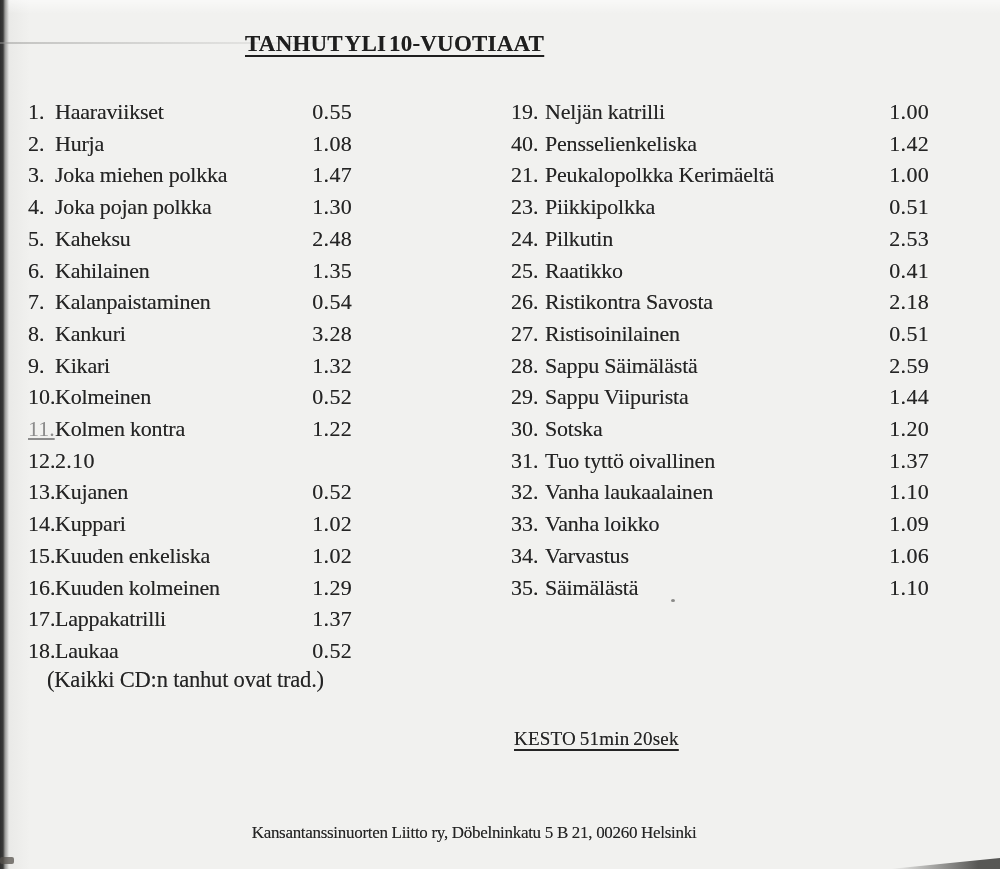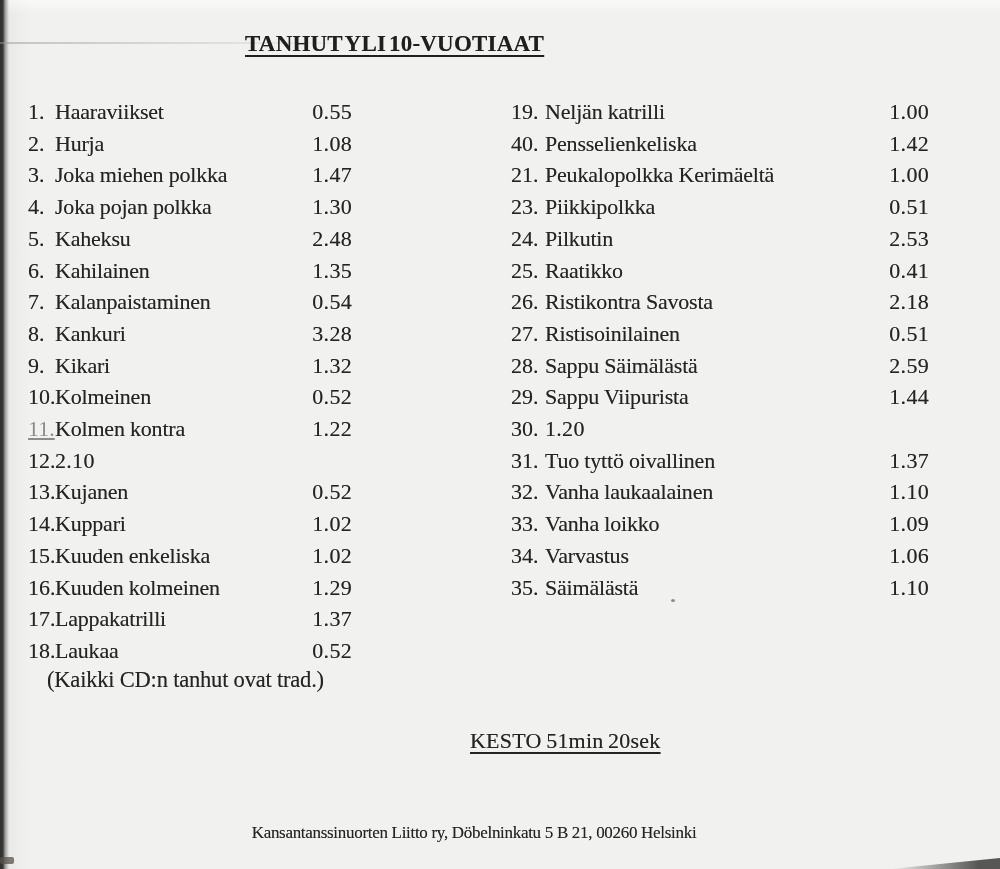--- a/index.html
+++ b/index.html
@@ -67,22 +67,22 @@
   .track-row .num.faded { color: #8c8c8c; text-shadow: none; text-decoration: underline; }
   .track-row .name { flex: 1; letter-spacing: -0.2px; overflow: hidden; }
   .track-row .time { flex: none; letter-spacing: 0.3px; }
   .note {
     position: absolute; left: 25px; top: 667px;
     font-size: 22.5px; letter-spacing: -0.2px;
     text-shadow: 0 0 0.5px rgba(30,30,30,0.45);
     margin-left: 22px;
   }
   .kesto {
-    position: absolute; left: 470px; top: 728px;
-    font-size: 22px; letter-spacing: 0.2px; word-spacing: -1px;
+    position: absolute; left: 514px; top: 728px;
+    font-size: 19px; letter-spacing: 0.2px; word-spacing: -1px;
     text-decoration: underline;
     text-decoration-thickness: 2px;
     text-underline-offset: 4px;
     text-shadow: 0 0 0.5px rgba(30,30,30,0.5);
   }
   .footer {
     position: absolute; left: 0; top: 823px; width: 948px;
     text-align: center; font-size: 17px; letter-spacing: -0.3px;
     text-shadow: 0 0 0.5px rgba(30,30,30,0.45);
   }
@@ -237,20 +237,21 @@
         <span class="name">Sappu Säimälästä</span>
         <span class="time">2.59</span>
       </div>
       <div class="track-row">
         <span class="num">29.</span>
         <span class="name">Sappu Viipurista</span>
         <span class="time">1.44</span>
       </div>
       <div class="track-row">
         <span class="num">30.</span>
+        <span class="name">Sotska</span>
         <span class="time">1.20</span>
       </div>
       <div class="track-row">
         <span class="num">31.</span>
         <span class="name">Tuo tyttö oivallinen</span>
         <span class="time">1.37</span>
       </div>
       <div class="track-row">
         <span class="num">32.</span>
         <span class="name">Vanha laukaalainen</span>

